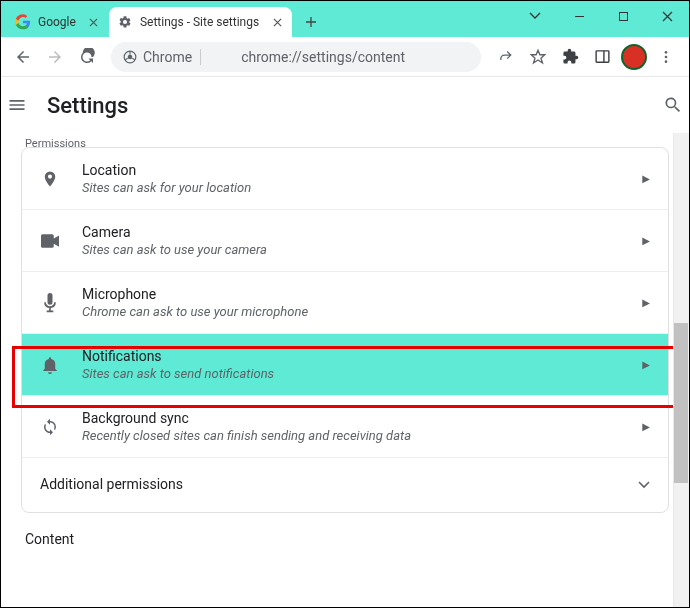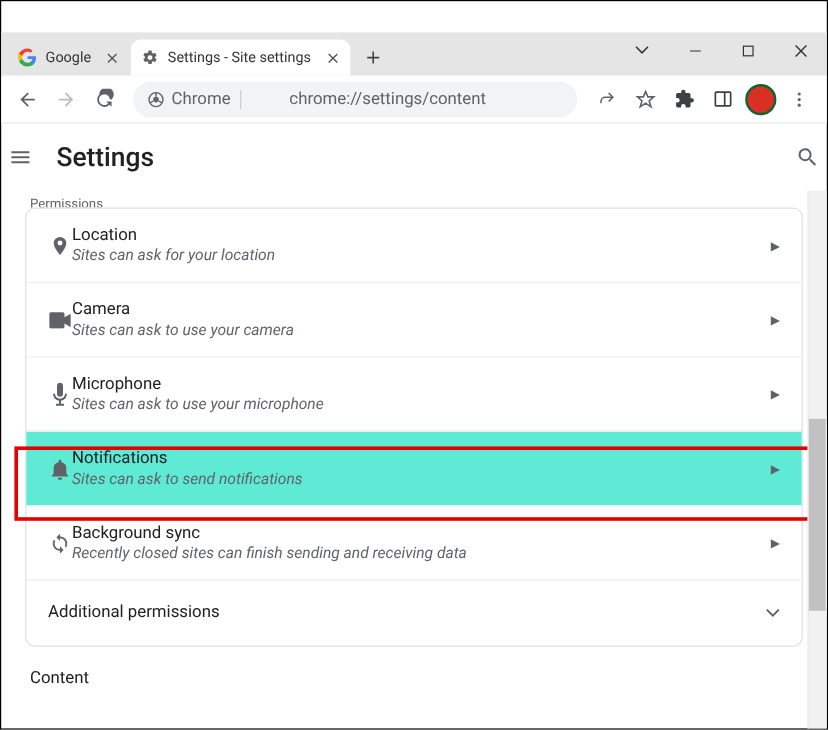--- a/index.html
+++ b/index.html
@@ -1,19 +1,19 @@
 <!DOCTYPE html>
 <html><head>
   <meta charset="utf-8">
   <style>
     * { margin: 0; padding: 0; box-sizing: border-box; font-family: "Segoe UI", Roboto, Arial, sans-serif; }
     body { width: 690px; height: 608px; background: #fff; overflow: hidden; border: 1px solid #000; position: relative; }
     
     
-    .titlebar { height: 36px; background: #e5e5e5; display: flex; position: relative; margin-top: 26px; }
+    .titlebar { height: 36px; background: #5eead4; display: flex; position: relative; }
     .tabs { display: flex; align-items: flex-end; padding-left: 6px; }
     .tab { height: 30px; display: flex; align-items: center; padding: 0 8px; gap: 7px; font-size: 12px; color: #444; border-radius: 8px 8px 0 0; max-width: 200px; }
     .tab.inactive { background: transparent; }
     .tab.active { background: #fff; }
     .tab .favicon { width: 16px; height: 16px; display: flex; align-items: center; justify-content: center; }
     .tab .title { white-space: nowrap; overflow: hidden; text-overflow: ellipsis; color: #333; }
     .tab .close { width: 14px; height: 14px; display:flex; align-items:center; justify-content:center; color:#555; margin-left: 4px; }
     .newtab { width: 26px; height: 26px; display:flex; align-items:center; justify-content:center; color:#444; margin-left:6px; margin-bottom:2px; }
     .wincontrols { position:absolute; right:0; top:0; display:flex; height:30px; }
     .wincontrols > div { width: 44px; display:flex; align-items:center; justify-content:center; color:#333; }
@@ -33,21 +33,21 @@
     
     .settings-header { height: 56px; display:flex; align-items:center; padding: 0 6px; gap: 20px; }
     .settings-header h1 { font-size: 22px; font-weight: 500; color: #202124;}
     .settings-header .spacer { flex: 1; }
     
     
     .content-wrap { position: relative; height: calc(100% - 132px); display:flex;}
     .content { flex: 1; overflow: hidden; padding: 0 20px;}
     .section-title { font-size: 11px; color:#5f6368; padding: 4px 4px 8px 4px; text-transform: capitalize; overflow:hidden; height:14px;}
     .card { background:#fff; border: 1px solid #e0e0e0; border-radius: 8px; overflow: visible; }
-    .row { display:flex; align-items:center; padding: 14px 18px; position: relative; cursor:pointer;}
+    .row { display:flex; align-items:center; padding: 14px 18px; gap: 22px; position: relative; cursor:pointer;}
     .row + .row { border-top: 1px solid #eee;}
     .row .icon { width: 20px; color:#5f6368; display:flex; align-items:center; justify-content:center;}
     .row .text .title { font-size: 14px; color:#202124; margin-bottom: 2px;}
     .row .text .sub { font-size: 13px; color:#5f6368;font-style:italic;}
     .row .arrow { margin-left:auto; color:#5f6368; font-size:10px;}
     .row.nosub { padding: 18px 18px;}
     .highlight { position:absolute; border: 3px solid #e60000; pointer-events:none; }
     .scrollbar-track { position:absolute; right:0; top:0; width:16px; height:100%; background:#f1f1f1; border-left:1px solid #e8e8e8;}
     .scrollbar-thumb { position:absolute; right:1px; width:14px; background:#c1c1c1; }
     .section-label { font-size: 14px; color:#202124; padding: 18px 4px 4px 4px;}
@@ -227,21 +227,21 @@
       </div>
 
       <div class="row">
         <div class="icon">
             <svg width="14" height="20" viewBox="0 0 16 24" fill="#5f6368">
               <path d="M8 14a3 3 0 003-3V3a3 3 0 10-6 0v8a3 3 0 003 3zm5-3a5 5 0 01-10 0H1a7 7 0 006 6.92V21H4v2h8v-2H9v-3.08A7 7 0 0015 11h-2z"></path>
             </svg>
           </div>
         <div class="text">
           <div class="title">Microphone</div>
-          <div class="sub">Sites can ask to use your microphone</div>
+          <div class="sub">Chrome can ask to use your microphone</div>
         </div>
         <div class="arrow">▶</div>
       </div>
 
       <div class="row" style="background:#5eead4;">
         <div class="icon">
             <svg width="16" height="18" viewBox="0 0 20 24" fill="#5f6368">
               <path d="M10 24a2.5 2.5 0 002.5-2.5h-5A2.5 2.5 0 0010 24zm7-7V11a7 7 0 00-5.5-6.84V3a1.5 1.5 0 10-3 0v1.16A7 7 0 003 11v6l-2 2v1h18v-1l-2-2z"></path>
             </svg>
           </div>

